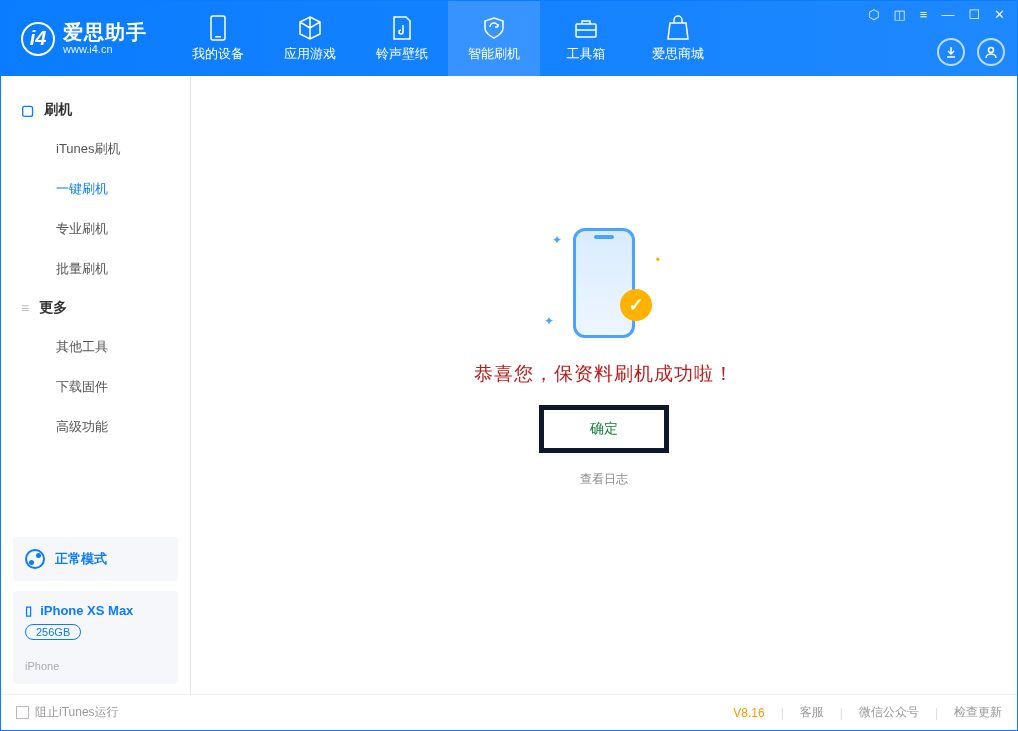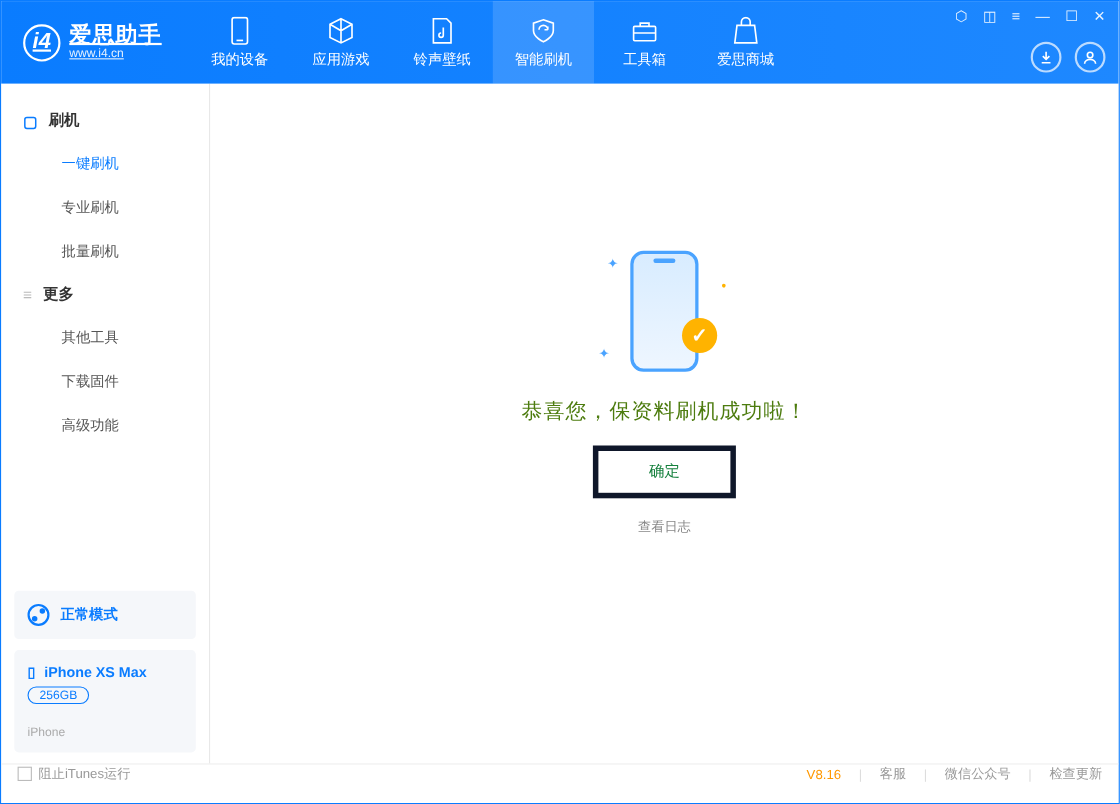--- a/index.html
+++ b/index.html
@@ -1,20 +1,20 @@
 <!DOCTYPE html>
 <html><head>
 <meta charset="utf-8">
 <style>
 * { margin: 0; padding: 0; box-sizing: border-box; font-family: "Microsoft YaHei", Arial, sans-serif; }
 body { background: #fff; width: 1018px; height: 731px; overflow: hidden; border: 1px solid #0a7cff; }
 
 
 .header { height: 75px; background: linear-gradient(to right, #0a7cff, #1e88ff); display: flex; align-items: center; padding: 0 10px 0 20px; color: #fff; position: relative; }
-.logo { display: flex; align-items: center; gap: 8px; margin-right: 25px; text-decoration: underline; }
+.logo { display: flex; align-items: center; gap: 8px; margin-right: 25px; }
 .logo-badge { width: 34px; height: 34px; border-radius: 50%; border: 2px solid #fff; display: flex; align-items: center; justify-content: center; font-weight: bold; font-size: 20px; font-style: italic; }
 .logo-text { display: flex; flex-direction: column; line-height: 1.1; }
 .logo-title { font-size: 20px; font-weight: bold; letter-spacing: 1px; }
 .logo-sub { font-size: 11px; opacity: 0.9; }
 
 .nav { display: flex; height: 100%; }
 .nav-item { width: 92px; display: flex; flex-direction: column; align-items: center; justify-content: center; gap: 4px; cursor: pointer; font-size: 13px; }
 .nav-item.active { background: rgba(255,255,255,0.15); }
 .nav-icon { width: 26px; height: 26px; display: flex; align-items: center; justify-content: center; }
 
@@ -52,26 +52,26 @@
 
 
 .main { flex: 1; display: flex; flex-direction: column; align-items: center; justify-content: center; gap: 18px; padding-bottom: 60px; }
 .phone-illus { position: relative; width: 120px; height: 120px; display: flex; align-items: center; justify-content: center; }
 .phone { width: 62px; height: 110px; border: 3px solid #4aa3ff; border-radius: 12px; background: linear-gradient(to bottom, #d8ecff, #eef6ff); position: relative; }
 .phone::before { content:''; position:absolute; top:4px; left:50%; transform:translateX(-50%); width:20px; height:4px; background:#4aa3ff; border-radius:2px; }
 .check-badge { position: absolute; right: 12px; bottom: 22px; width: 32px; height: 32px; background: #ffb300; border-radius: 50%; display:flex; align-items:center; justify-content:center; color:#fff; font-size:18px; font-weight:bold; }
 .sparkle { position:absolute; color:#4aa3ff; font-size:12px; }
 .s1 { top: 10px; left: 8px; } .s2 { top: 30px; right: 4px; color:#ffb300; } .s3 { bottom: 15px; left: 0; }
 
-.success-text { font-size: 19px; color: #4d7c0f; letter-spacing: 1px; }
+.success-text { font-size: 19px; color: #b91c1c; letter-spacing: 1px; }
 .ok-btn { border: 5px solid #0f172a; background: #fff; padding: 10px 46px; font-size: 14px; color: #15803d; cursor: pointer; }
 .log-link { font-size: 12px; color: #888; cursor: pointer; }
 
 
-.footer { height: 36px; border-top: 1px solid #eee; display: flex; align-items: flex-start; padding: 0 15px; font-size: 12px; color: #999; }
+.footer { height: 36px; border-top: 1px solid #eee; display: flex; align-items: center; padding: 0 15px; font-size: 12px; color: #999; }
 .footer .chk { color: #999; }
 .footer-right { margin-left: auto; display: flex; align-items: center; gap: 16px; }
 .footer-right .sep { color: #ddd; }
 .footer-link { cursor: pointer; }
 .ver { color: #ff9800; }
 </style>
 </head>
 <body>
 
 <div class="header">
@@ -161,20 +161,21 @@
   </div>
 </div>
 
 <div class="body">
   <div class="sidebar">
     <div class="side-scroll">
       <div class="side-group-title">
         <span class="gicon">▢</span>
         <span>刷机</span>
       </div>
+      <div class="side-item">iTunes刷机</div>
       <div class="side-item active">一键刷机</div>
       <div class="side-item">专业刷机</div>
       <div class="side-item">批量刷机</div>
 
       <div class="side-group-title">
         <span class="gicon" style="color:#bbb">≡</span>
         <span>更多</span>
       </div>
       <div class="side-item">其他工具</div>
       <div class="side-item">下载固件</div>

